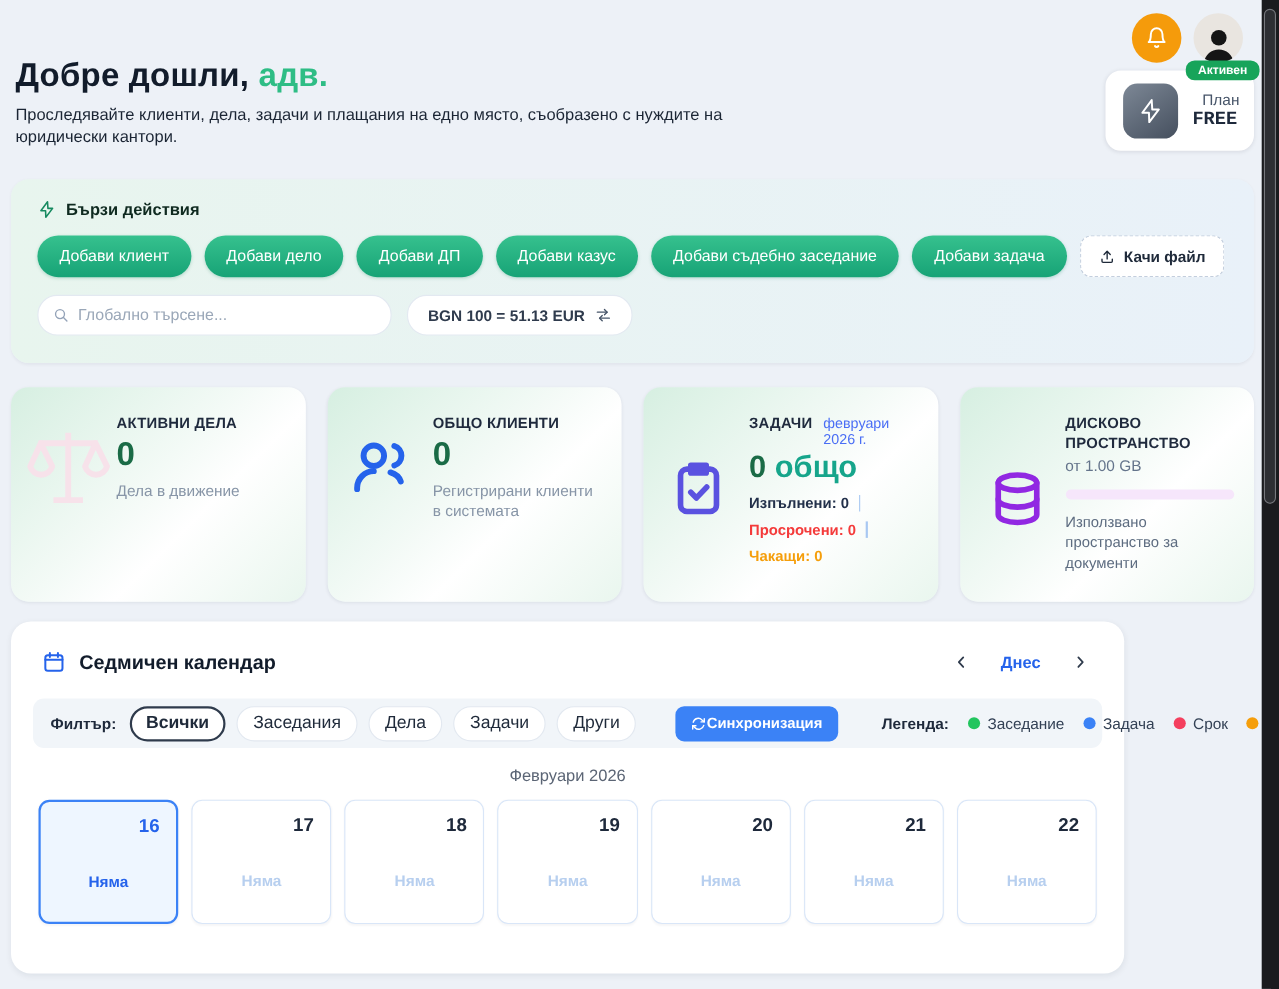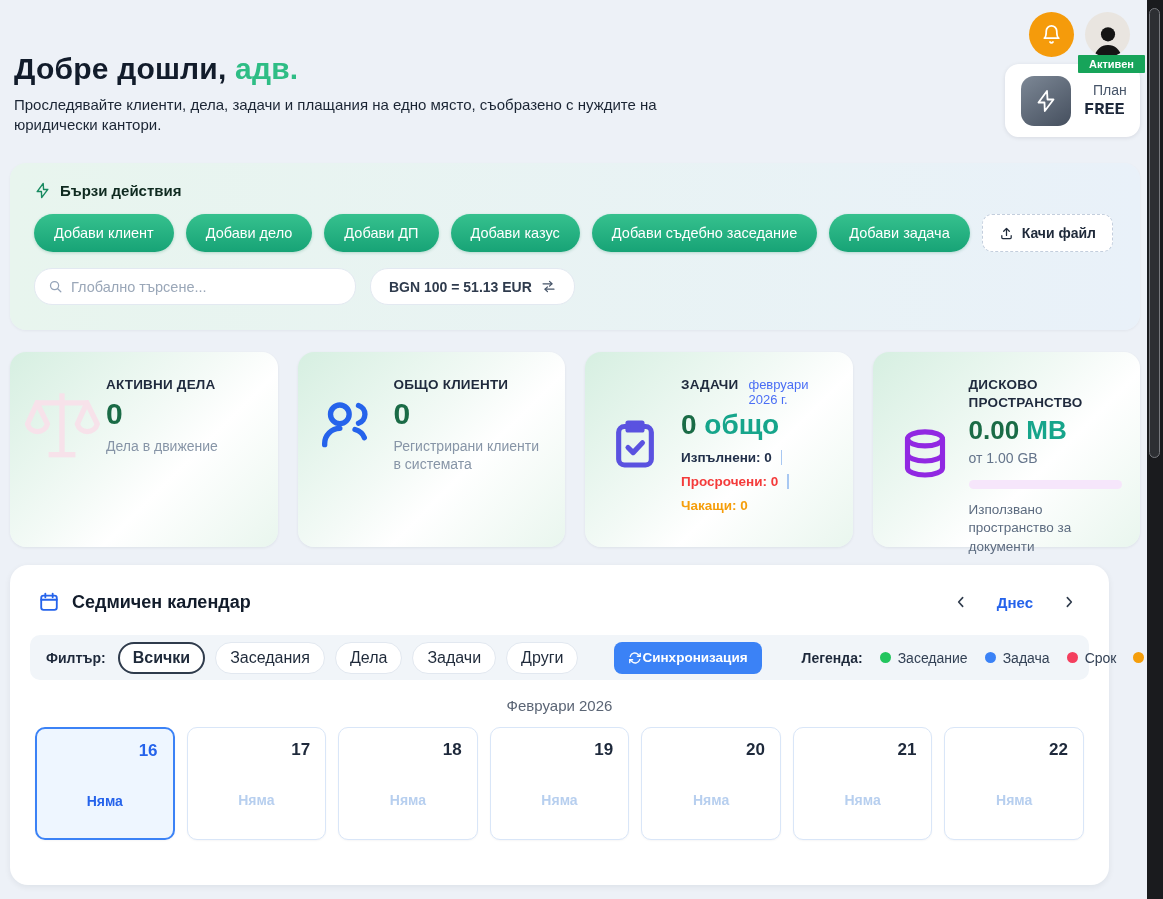--- a/index.html
+++ b/index.html
@@ -14,21 +14,21 @@
   
   .topbar-icons { position:absolute; top:12px; right:17px; display:flex; gap:11px; }
   .bell-btn { width:45px; height:45px; border-radius:50%; background:#f59b0b; border:none; display:flex; align-items:center; justify-content:center; cursor:pointer; }
   .bell-btn svg { width:21px; height:21px; stroke:#fff; fill:none; stroke-width:2; stroke-linecap:round; stroke-linejoin:round; }
   .avatar { width:45px; height:45px; border-radius:50%; background:#e9e5e0; overflow:hidden; display:flex; align-items:flex-end; justify-content:center; cursor:pointer; }
   .avatar svg { width:34px; height:34px; fill:#151515; }
 
   .header-cards { position:absolute; top:64px; right:7px; display:flex; gap:13px; }
   .hcard { background:#fff; border-radius:14px; box-shadow:0 1px 4px rgba(16,24,40,.10); display:flex; align-items:center; gap:13px; padding:11px 16px; height:73px; position:relative; }
   .plan-card { width:135px; }
-  .plan-badge { position:absolute; top:-9px; right:-5px; background:#17a45a; color:#fff; font-size:11px; font-weight:700; padding:3px 11px; border-radius:1px; }
+  .plan-badge { position:absolute; top:-9px; right:-5px; background:#17a45a; color:#fff; font-size:11px; font-weight:700; padding:3px 11px; border-radius:8px; }
   .plan-icon { width:50px; height:50px; border-radius:13px; background:linear-gradient(145deg,#7d8896,#454f5e); display:flex; align-items:center; justify-content:center; flex:0 0 auto; }
   .plan-icon svg { width:24px; height:24px; stroke:#fff; fill:none; stroke-width:1.8; stroke-linejoin:round; }
   .plan-label { font-size:14px; color:#475569; line-height:1.25;margin-left:9px; }
   .plan-value { font-size:17px; font-weight:700; color:#1e293b;font-family:Liberation Mono, monospace; }
   .clock-card { width:270px; }
   .clock-icon { width:48px; height:48px; border-radius:12px; background:linear-gradient(145deg,#10ab8e,#0b8a6d); display:flex; align-items:center; justify-content:center; flex:0 0 auto; }
   .clock-icon svg { width:26px; height:26px; stroke:#fff; fill:none; stroke-width:2; stroke-linecap:round; }
   .clock-time { font-size:21px; font-weight:700; color:#111827; letter-spacing:.5px; }
   .clock-date { font-size:12.5px; color:#6b7280; margin-top:2px; }
 
@@ -82,21 +82,21 @@
   .task-line .pipe { width:1.5px; height:15px; background:#a8c8f2; }
   .t-done { color:#22304a; } .t-over { color:#f43b3b; } .t-wait { color:#f59e0b; }
   .disk-value { font-size:26px; font-weight:700; margin-top:4px; }
   .disk-value .num { color:#1a6b46; } .disk-value .unit { color:#16a58b; }
   .disk-total { font-size:14px; color:#64748b; margin-top:4px; }
   .disk-bar { width:100%; height:9px; border-radius:5px; background:#f6e6fb; margin-top:14px; position:relative; overflow:hidden; }
   .disk-bar-fill { height:100%; background:#b15ae8; border-radius:5px; }
   .disk-desc { margin-top:12px; }
 
   
-  .calendar-panel { position:absolute; top:565px; left:10px; width:1099px; height:320px; background:#fff; border-radius:18px; box-shadow:0 2px 6px rgba(16,24,40,.07); }
+  .calendar-panel { position:absolute; top:565px; left:10px; width:1012px; height:320px; background:#fff; border-radius:18px; box-shadow:0 2px 6px rgba(16,24,40,.07); }
   .cal-head { display:flex; align-items:center; justify-content:space-between; padding:26px 30px 0 28px; }
   .cal-head-left { display:flex; align-items:center; gap:12px; }
   .cal-head-left svg { width:22px; height:22px; stroke:#2563eb; fill:none; stroke-width:2; stroke-linecap:round; }
   .cal-title { font-size:18px; font-weight:700; color:#121c2b; }
   .cal-nav { display:flex; align-items:center; gap:26px; }
   .cal-chev { background:none; border:none; cursor:pointer; padding:2px; display:flex; }
   .cal-chev svg { width:16px; height:16px; stroke:#2f3b4c; fill:none; stroke-width:2.4; stroke-linecap:round; stroke-linejoin:round; }
   .today-btn { background:none; border:none; cursor:pointer; font-family:inherit; font-size:15px; font-weight:700; color:#2563eb; }
   .filterbar { margin:22px 20px 0; height:45px; background:#f1f5f9; border-radius:10px; display:flex; align-items:center; padding:0 16px; gap:10px; }
   .filter-label { font-size:14px; font-weight:700; color:#1e293b; margin-right:2px; }
@@ -282,24 +282,20 @@
     <div class="stat-card">
       <div class="stat-icon db-ic">
         <svg viewBox="0 0 24 24">
             <ellipse cx="12" cy="5.5" rx="7.5" ry="3"></ellipse>
             <path d="M4.5 5.5v6.5c0 1.66 3.36 3 7.5 3s7.5-1.34 7.5-3V5.5"></path>
             <path d="M4.5 12v6c0 1.66 3.36 3 7.5 3s7.5-1.34 7.5-3v-6"></path>
           </svg>
       </div>
       <div class="stat-body">
         <div class="stat-label" style="max-width:150px">ДИСКОВО ПРОСТРАНСТВО</div>
-        <div class="disk-value">
-          <span class="num">0.00</span>
-          <span class="unit">MB</span>
-        </div>
         <div class="disk-total">от 1.00 GB</div>
         <div class="disk-bar">
             <div class="disk-bar-fill" style="width:0%"></div>
           </div>
         <div class="stat-desc dark disk-desc">Използвано пространство за документи</div>
       </div>
     </div>
   </section>
 
   <section class="calendar-panel">

